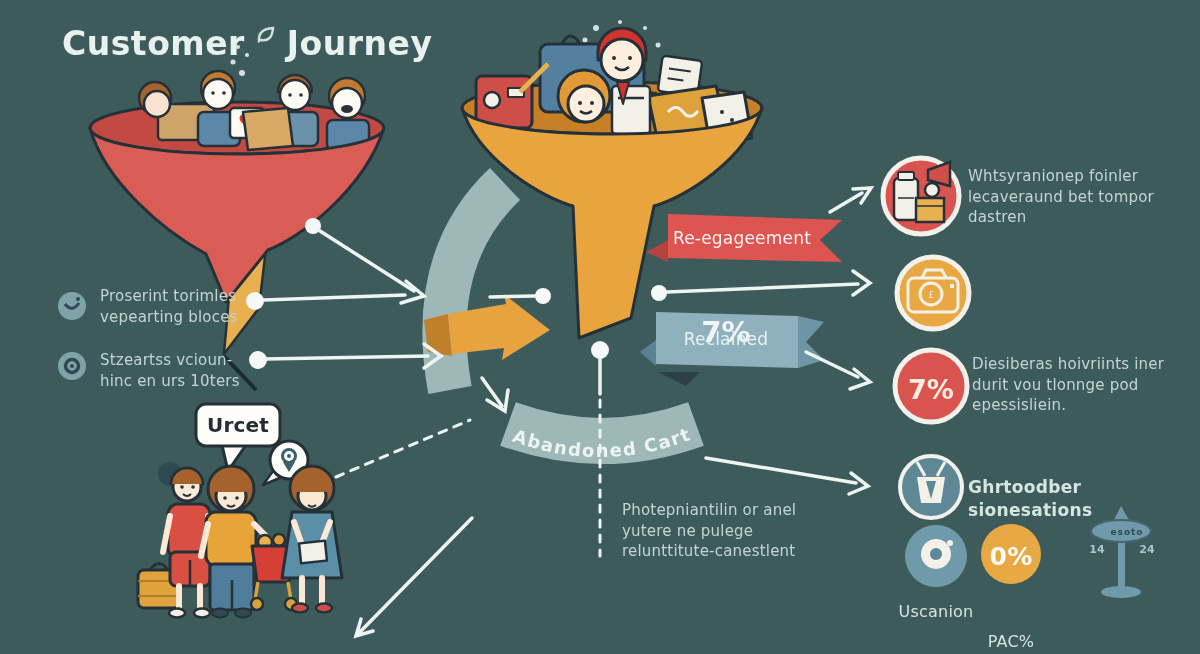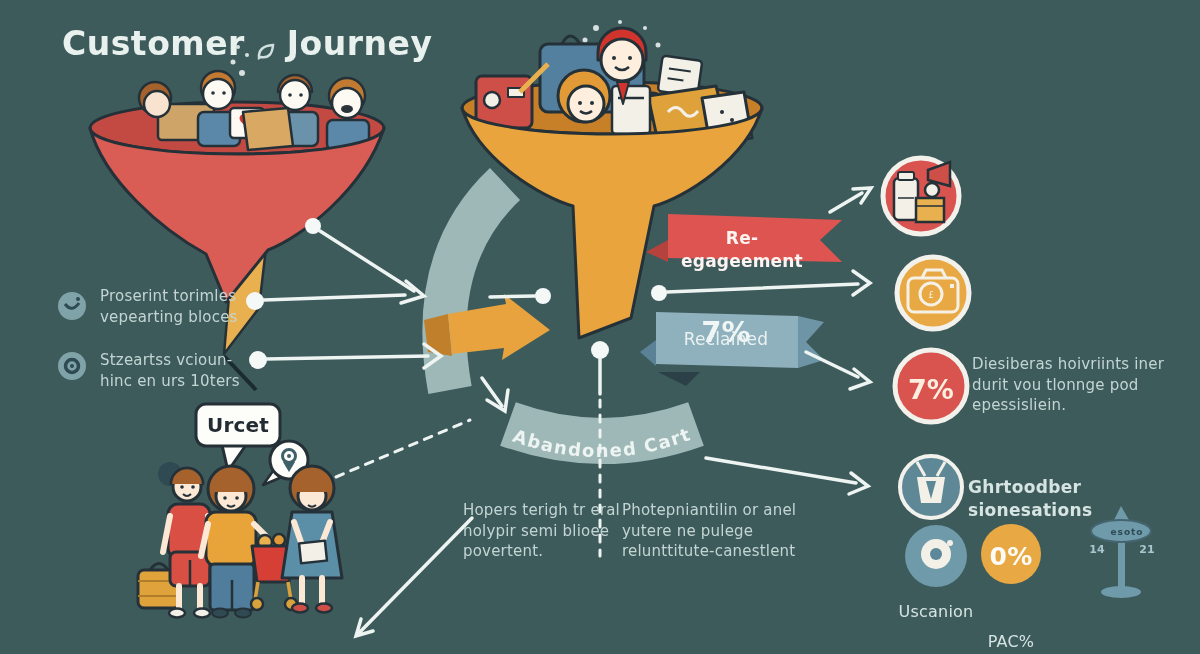--- a/index.html
+++ b/index.html
@@ -1,23 +1,23 @@
 <!DOCTYPE html>
 <html><head>
 <meta charset="utf-8">
 <style>
   html,body{margin:0;padding:0;background:#22393b;}
   .stage{position:relative;width:1200px;height:654px;background:#3e5b5c;overflow:hidden;
          font-family:"DejaVu Sans","Liberation Sans",sans-serif;}
   .art{position:absolute;left:0;top:0;width:1200px;height:654px;}
   .txt{position:absolute;color:#c3d5d3;font-size:15px;line-height:1.38;letter-spacing:.2px;}
-  .title{position:absolute;left:62px;top:24px;display:flex;align-items:flex-end;gap:10px;
+  .title{position:absolute;left:62px;top:24px;display:flex;align-items:flex-start;gap:10px;
          color:#e9f1ef;font-size:33px;font-weight:600;letter-spacing:.5px;}
   .center{text-align:center;}
-  .ribbon-label{color:#fdf3f0;font-size:17px;font-weight:700;}
+  .ribbon-label{color:#fdf3f0;font-size:17px;font-weight:400;}
   .blue-val{color:#f0f6f5;font-size:29px;font-weight:700;line-height:1;}
   .blue-label{color:#eaf2f1;font-size:17px;font-weight:500;}
   .badge-val{color:#fbeede;font-size:27px;font-weight:700;}
   .stat-val{color:#fdfbf6;font-size:25px;font-weight:700;}
   .stat-label{color:#d6e4e2;font-size:16px;margin-top:13px;}
   .item-big{color:#d6e4e2;font-size:17px;font-weight:600;letter-spacing:.3px;}
   .headline{color:#cfdfdd;font-size:26px;font-weight:500;letter-spacing:.4px;}
   .bary{color:#232c33;font-size:20px;font-weight:700;}
   .sign-small{color:#2e4a52;font-size:9px;font-weight:700;letter-spacing:1px;}
   .sign-num{color:#a9c6cf;font-size:11px;font-weight:600;}
@@ -315,29 +315,29 @@
 
 <div class="txt" style="left:100px;top:286px;width:158px;">Proserint torimles vepearting bloces</div>
 <div class="txt" style="left:100px;top:350px;width:158px;">Stzeartss vcioun- hinc en urs 10ters</div>
 
 <div class="txt bary center" style="left:198px;top:412px;width:80px;">Urcet</div>
 
 <div class="txt ribbon-label center" style="left:666px;top:227px;width:152px;">Re-egageement</div>
 <div class="txt blue-val center" style="left:660px;top:318px;width:132px;">7%</div>
 <div class="txt blue-label center" style="left:660px;top:328px;width:132px;text-align:center;">Reclained</div>
 
+<div class="txt" style="left:968px;top:166px;width:200px;">Whtsyranionep foinler lecaveraund bet tompor dastren</div>
 <div class="txt" style="left:972px;top:354px;width:196px;">Diesiberas hoivriints iner durit vou tlonnge pod epessisliein.</div>
 <div class="txt item-big" style="left:968px;top:476px;width:215px;">Ghrtoodber sionesations</div>
 
 <div class="txt badge-val center" style="left:896px;top:371px;width:70px;">7%</div>
 
 <div class="txt stat-val center" style="left:979px;top:540px;width:64px;">0%</div>
 <div class="txt stat-label center" style="left:888px;top:588px;width:96px;">Uscanion</div>
 <div class="txt stat-label center" style="left:981px;top:618px;width:60px;">PAC%</div>
 
 <div class="txt sign-small center" style="left:1092px;top:526px;width:70px;">esoto</div>
 <div class="txt sign-num center" style="left:1084px;top:542px;width:26px;">14</div>
-<div class="txt sign-num center" style="left:1134px;top:542px;width:26px;">21</div>
-
-<div class="txt" style="left:463px;top:500px;width:170px;">Hopers terigh tr eral nolypir semi blioee povertent.</div>
+<div class="txt sign-num center" style="left:1134px;top:542px;width:26px;">24</div>
+
 <div class="txt" style="left:622px;top:500px;width:205px;">Photepniantilin or anel yutere ne pulege relunttitute-canestlent</div>
 
 </div>
 
 </body></html>

